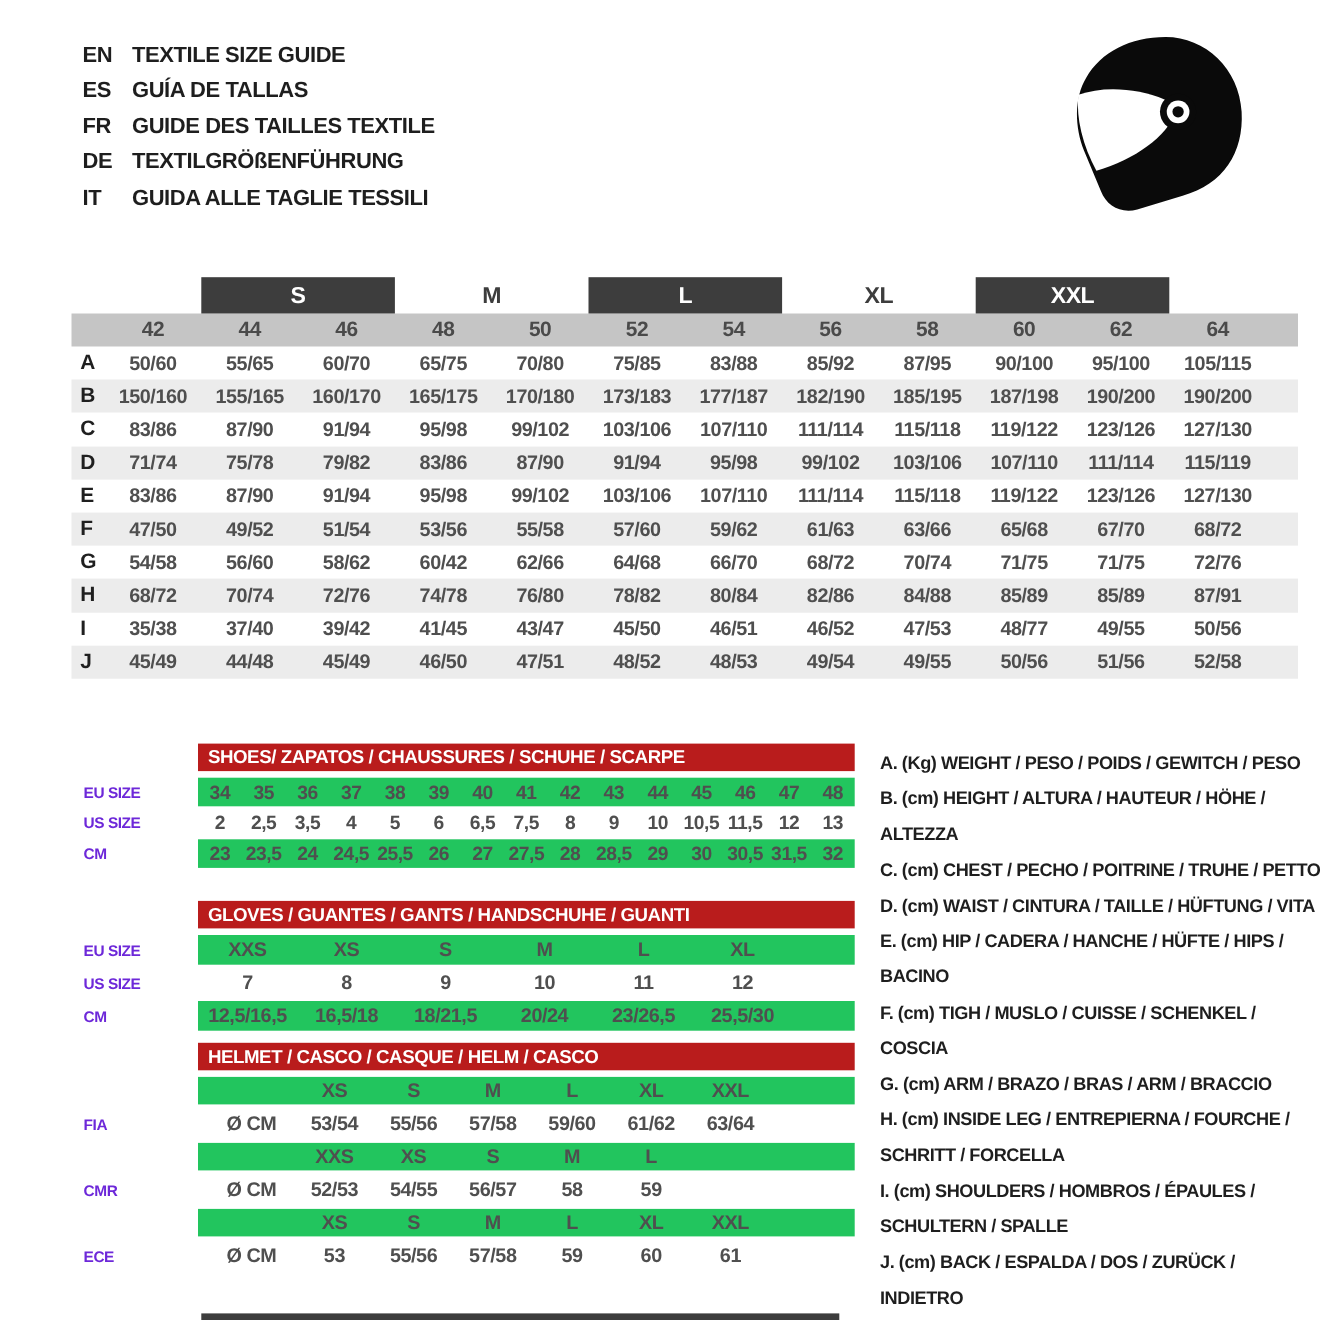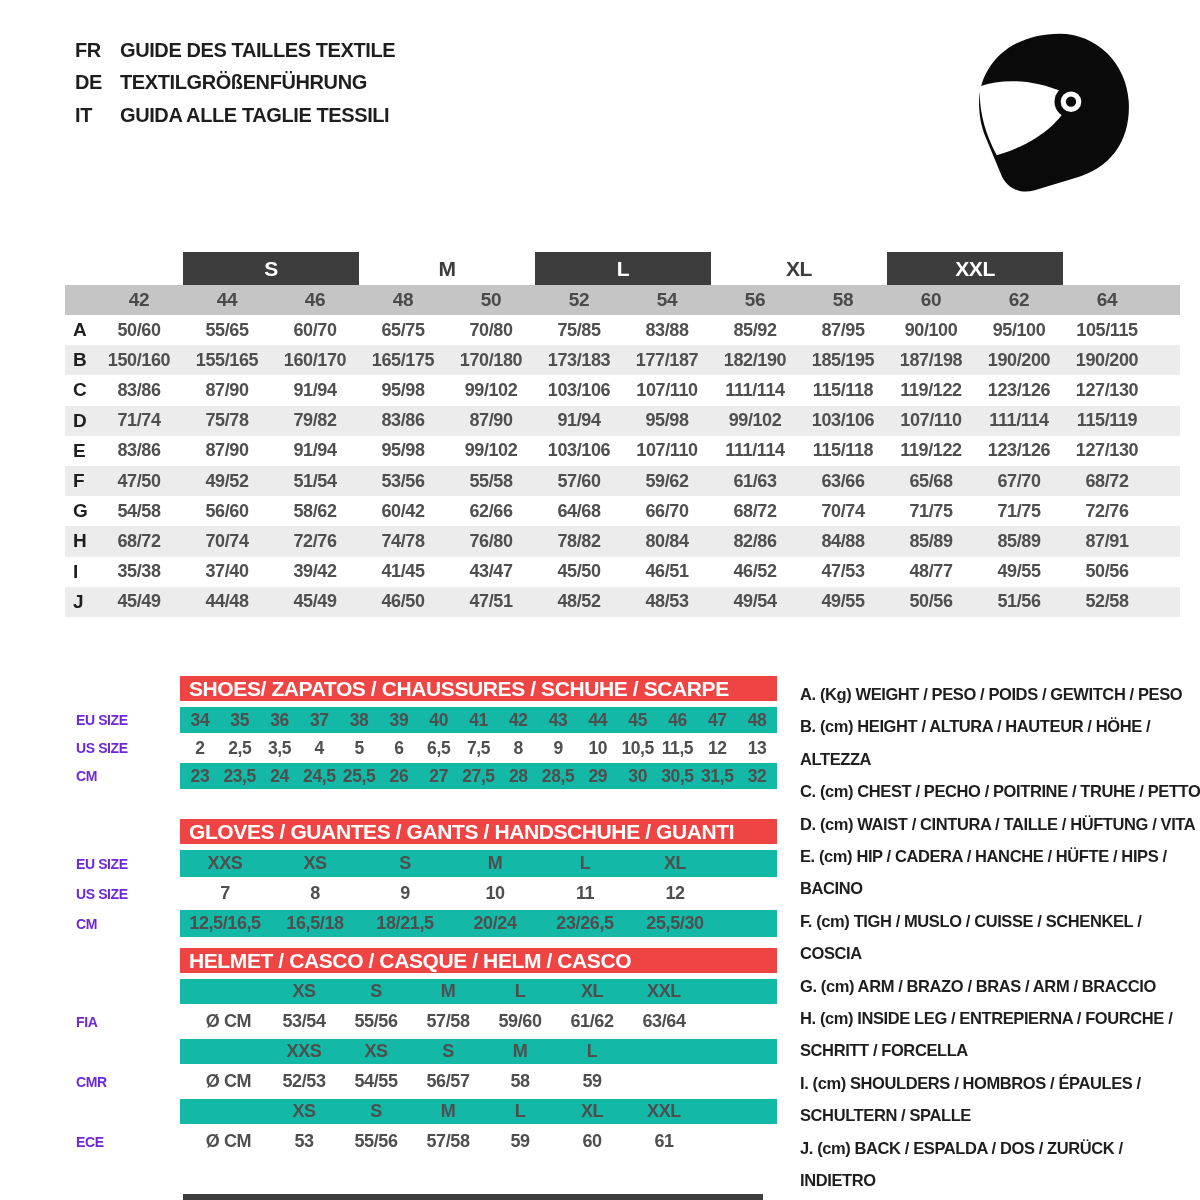--- a/index.html
+++ b/index.html
@@ -36,28 +36,28 @@
 
   
   .section { position:absolute; left:65px; width:712px; }
   .shoes-section { top:676px; }
   .gloves-section { top:819px; }
   .helmet-section { top:948px; }
 
   .srow { display:grid; grid-template-columns:115px 597px; align-items:stretch; }
   .s-label { font-weight:bold; font-size:14px; color:#6d28d9;
              display:flex; align-items:center; padding-left:11px; box-sizing:border-box; }
-  .band-dark { background:#ef4444; color:#fff; font-weight:bold; font-size:21px;
+  .band-dark { background:#b91c1c; color:#fff; font-weight:bold; font-size:17px;
                display:flex; align-items:center; padding-left:9px; box-sizing:border-box; }
   .title-row { height:25px; margin-bottom:6px; }
 
   .cells { display:grid; align-items:center; font-weight:bold;
            font-size:17.5px; color:#4f4f4f; }
   .cells .cell { text-align:center; }
-  .bg { background:#14b8a6; }
+  .bg { background:#22c55e; }
 
   .cells15 { grid-template-columns:repeat(15,39.8px); }
   .cells6  { grid-template-columns:repeat(6,90px); }
   .hcells  { grid-template-columns:88px repeat(6,72px); }
   .hcells .unit { text-align:center; padding-left:9px; }
 
   .shoes-section .srow.data { height:26px; margin-bottom:2px; }
   .gloves-section .srow.data { height:27px; margin-bottom:3px; }
   .helmet-section .srow.data { height:25px; margin-bottom:5px; }
   .gloves-section .cells { font-size:18px; }
@@ -71,20 +71,28 @@
   
   .bottom-band { position:absolute; left:183px; top:1194px; width:580px; height:6px;
                  background:#3d3d3d; }
 </style>
 </head>
 <body>
 
 <div class="page">
 
   <div class="langs" id="langs">
+      <div class="lang-row">
+        <div class="lang-code">EN</div>
+        <div class="lang-label">TEXTILE SIZE GUIDE</div>
+      </div>
+      <div class="lang-row">
+        <div class="lang-code">ES</div>
+        <div class="lang-label">GUÍA DE TALLAS</div>
+      </div>
       <div class="lang-row">
         <div class="lang-code">FR</div>
         <div class="lang-label">GUIDE DES TAILLES TEXTILE</div>
       </div>
       <div class="lang-row">
         <div class="lang-code">DE</div>
         <div class="lang-label">TEXTILGRÖßENFÜHRUNG</div>
       </div>
       <div class="lang-row">
         <div class="lang-code">IT</div>

